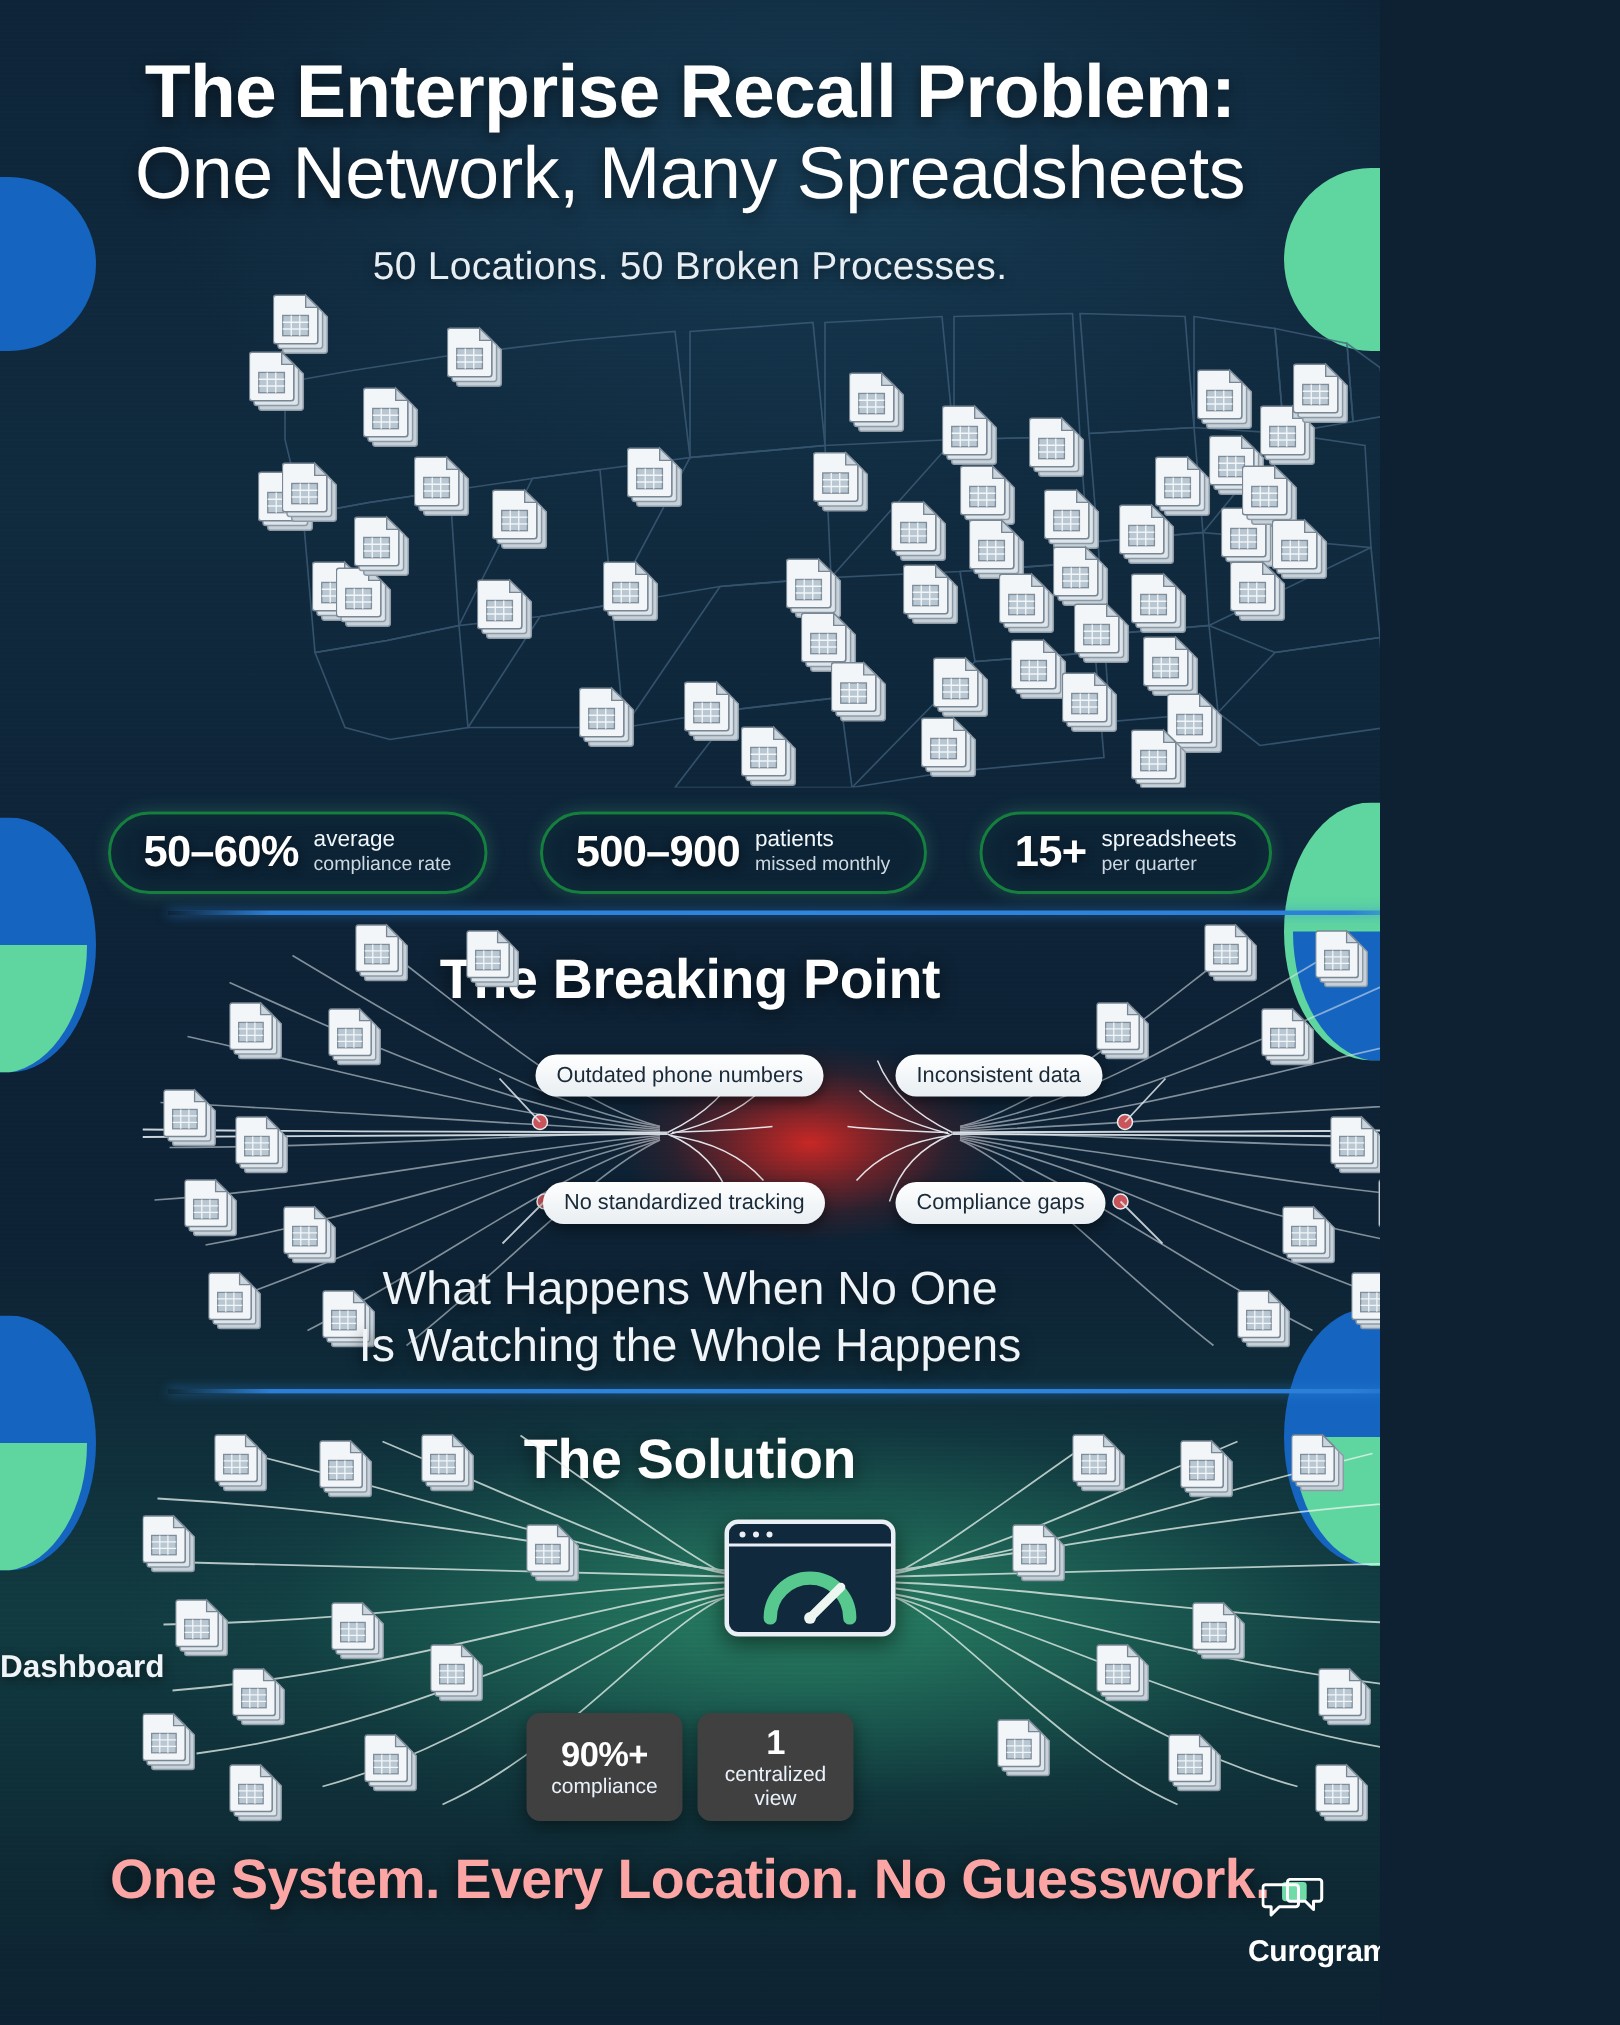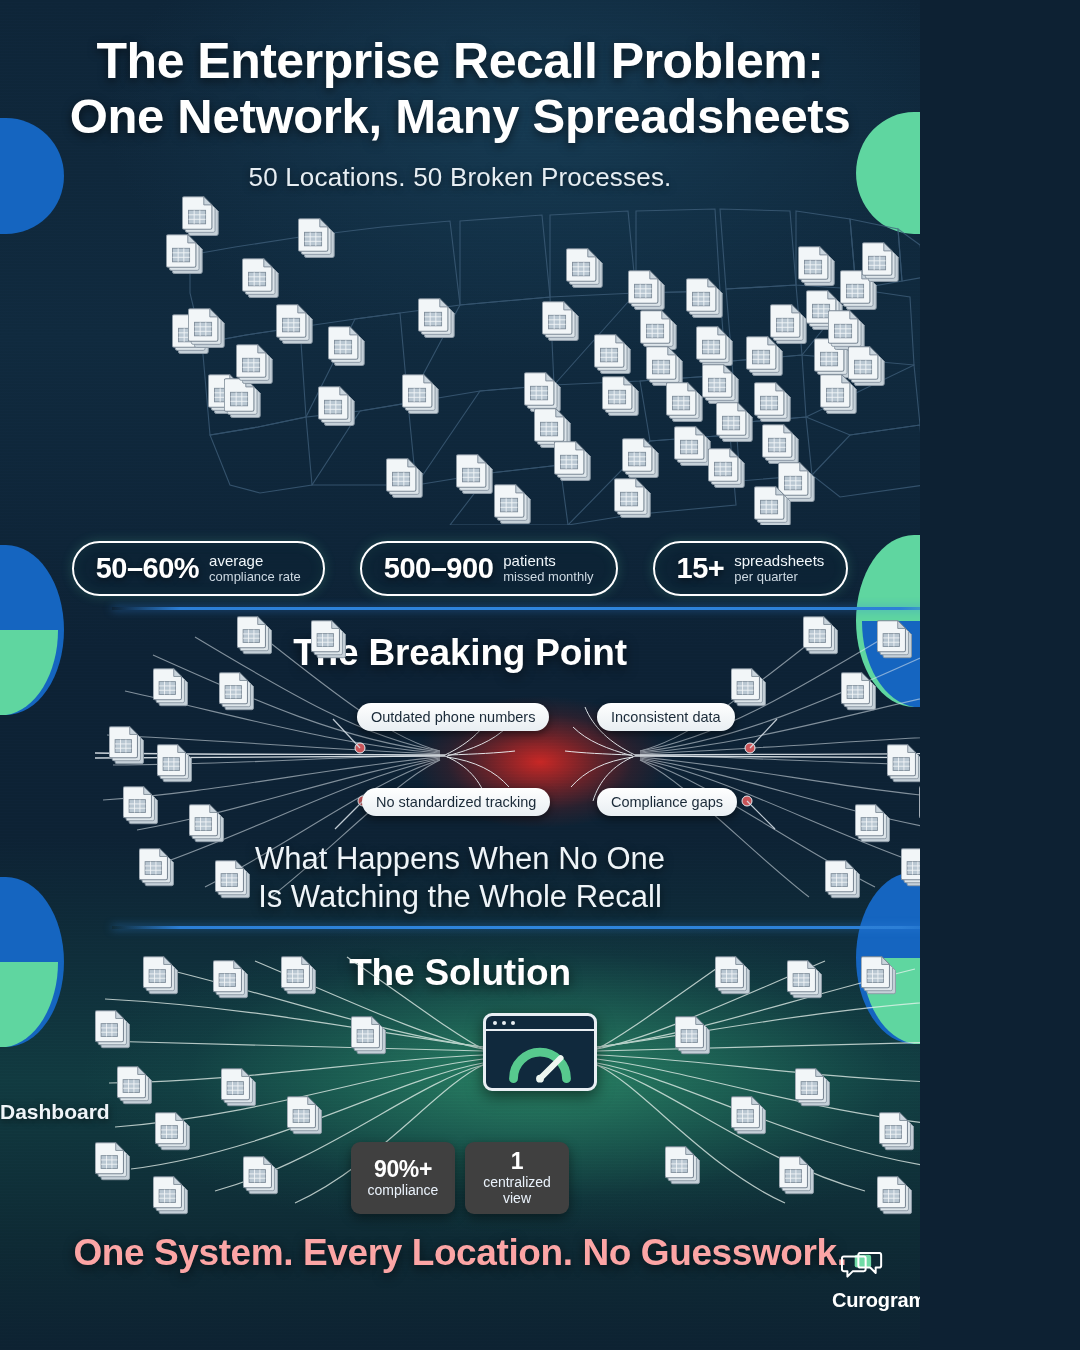--- a/index.html
+++ b/index.html
@@ -39,21 +39,21 @@
   .blob-l{ left:-46px; width:110px; }
   .blob-r{ right:-46px; width:110px; }
 
   
   .h1{
     position:absolute; left:0; right:0; text-align:center;
     font-weight:700; letter-spacing:-0.5px;
     text-shadow:0 3px 10px rgba(0,0,0,.55);
   }
   .title-1{ top:32px; font-size:50px; font-weight:700; }
-  .title-2{ top:88px; font-size:49px; font-weight:700; letter-spacing:-0.3px;text-align:center; }
+  .title-2{ top:88px; font-size:49px; font-weight:400; letter-spacing:-0.3px;text-align:center; }
   .subtitle{
     position:absolute; top:162px; left:0; right:0; text-align:center;
     font-size:26px; font-weight:400; color:#e7eef3; letter-spacing:.2px;
     text-shadow:0 2px 7px rgba(0,0,0,.5);
   }
 
   .section-title{
     position:absolute; left:0; right:0; text-align:center;
     font-size:37px; font-weight:700; letter-spacing:-0.2px;
     text-shadow:0 3px 12px rgba(0,0,0,.6);
@@ -77,23 +77,23 @@
     position:absolute; left:112px; width:856px; height:3px;
     background:linear-gradient(90deg, rgba(33,110,200,0) 0%, #2c7fd6 8%, #2f86de 50%, #2c7fd6 92%, rgba(33,110,200,0) 100%);
     box-shadow:0 0 8px rgba(47,134,222,.7);
   }
   .divider-1{ top:607px; }
   .divider-2{ top:926px; }
 
   
   .stats{ position:absolute; top:541px; left:0; right:0; display:flex; justify-content:center; gap:35px; }
   .stat-pill{
-    display:flex; align-items:center; gap:10px;
+    display:flex; align-items:flex-start; gap:10px;
     padding:9px 22px; border-radius:30px;
-    border:2px solid #ffffff;
+    border:2px solid #15803d;
     background:rgba(12,34,52,.72);
     box-shadow:0 0 12px rgba(95,214,160,.22), inset 0 0 14px rgba(95,214,160,.07);
   }
   .stat-num{ font-size:29px; font-weight:700; letter-spacing:-0.5px; white-space:nowrap;
              text-shadow:0 2px 6px rgba(0,0,0,.5); }
   .stat-lines{ display:flex; flex-direction:column; line-height:1.12; }
   .stat-l1{ font-size:15px; color:#f0f6fa; }
   .stat-l2{ font-size:13px; color:#cdd9e2; }
 
   
@@ -393,21 +393,21 @@
     </g>
   </svg>
 
   <div class="tag tag-tl">Outdated phone numbers</div>
   <div class="tag tag-bl">No standardized tracking</div>
   <div class="tag tag-tr">Inconsistent data</div>
   <div class="tag tag-br">Compliance gaps</div>
 
   <div class="mid-caption">
     <div>What Happens When No One</div>
-    <div>Is Watching the Whole Recall</div>
+    <div>Is Watching the Whole Happens</div>
   </div>
 
   <div class="divider divider-2"></div>
 
   <div class="section-title solution-title">The Solution</div>
 
   <svg style="position:absolute;left:95px;top:955px;width:890px;height:260px" viewBox="0 0 890 260">
     <g stroke="#eaf4ef" fill="none" stroke-width="1.2" opacity=".75">
       <path d="M10,44  C160,52 280,78 388,92"></path>
       <path d="M6,86   C150,90 280,92 388,96"></path>

